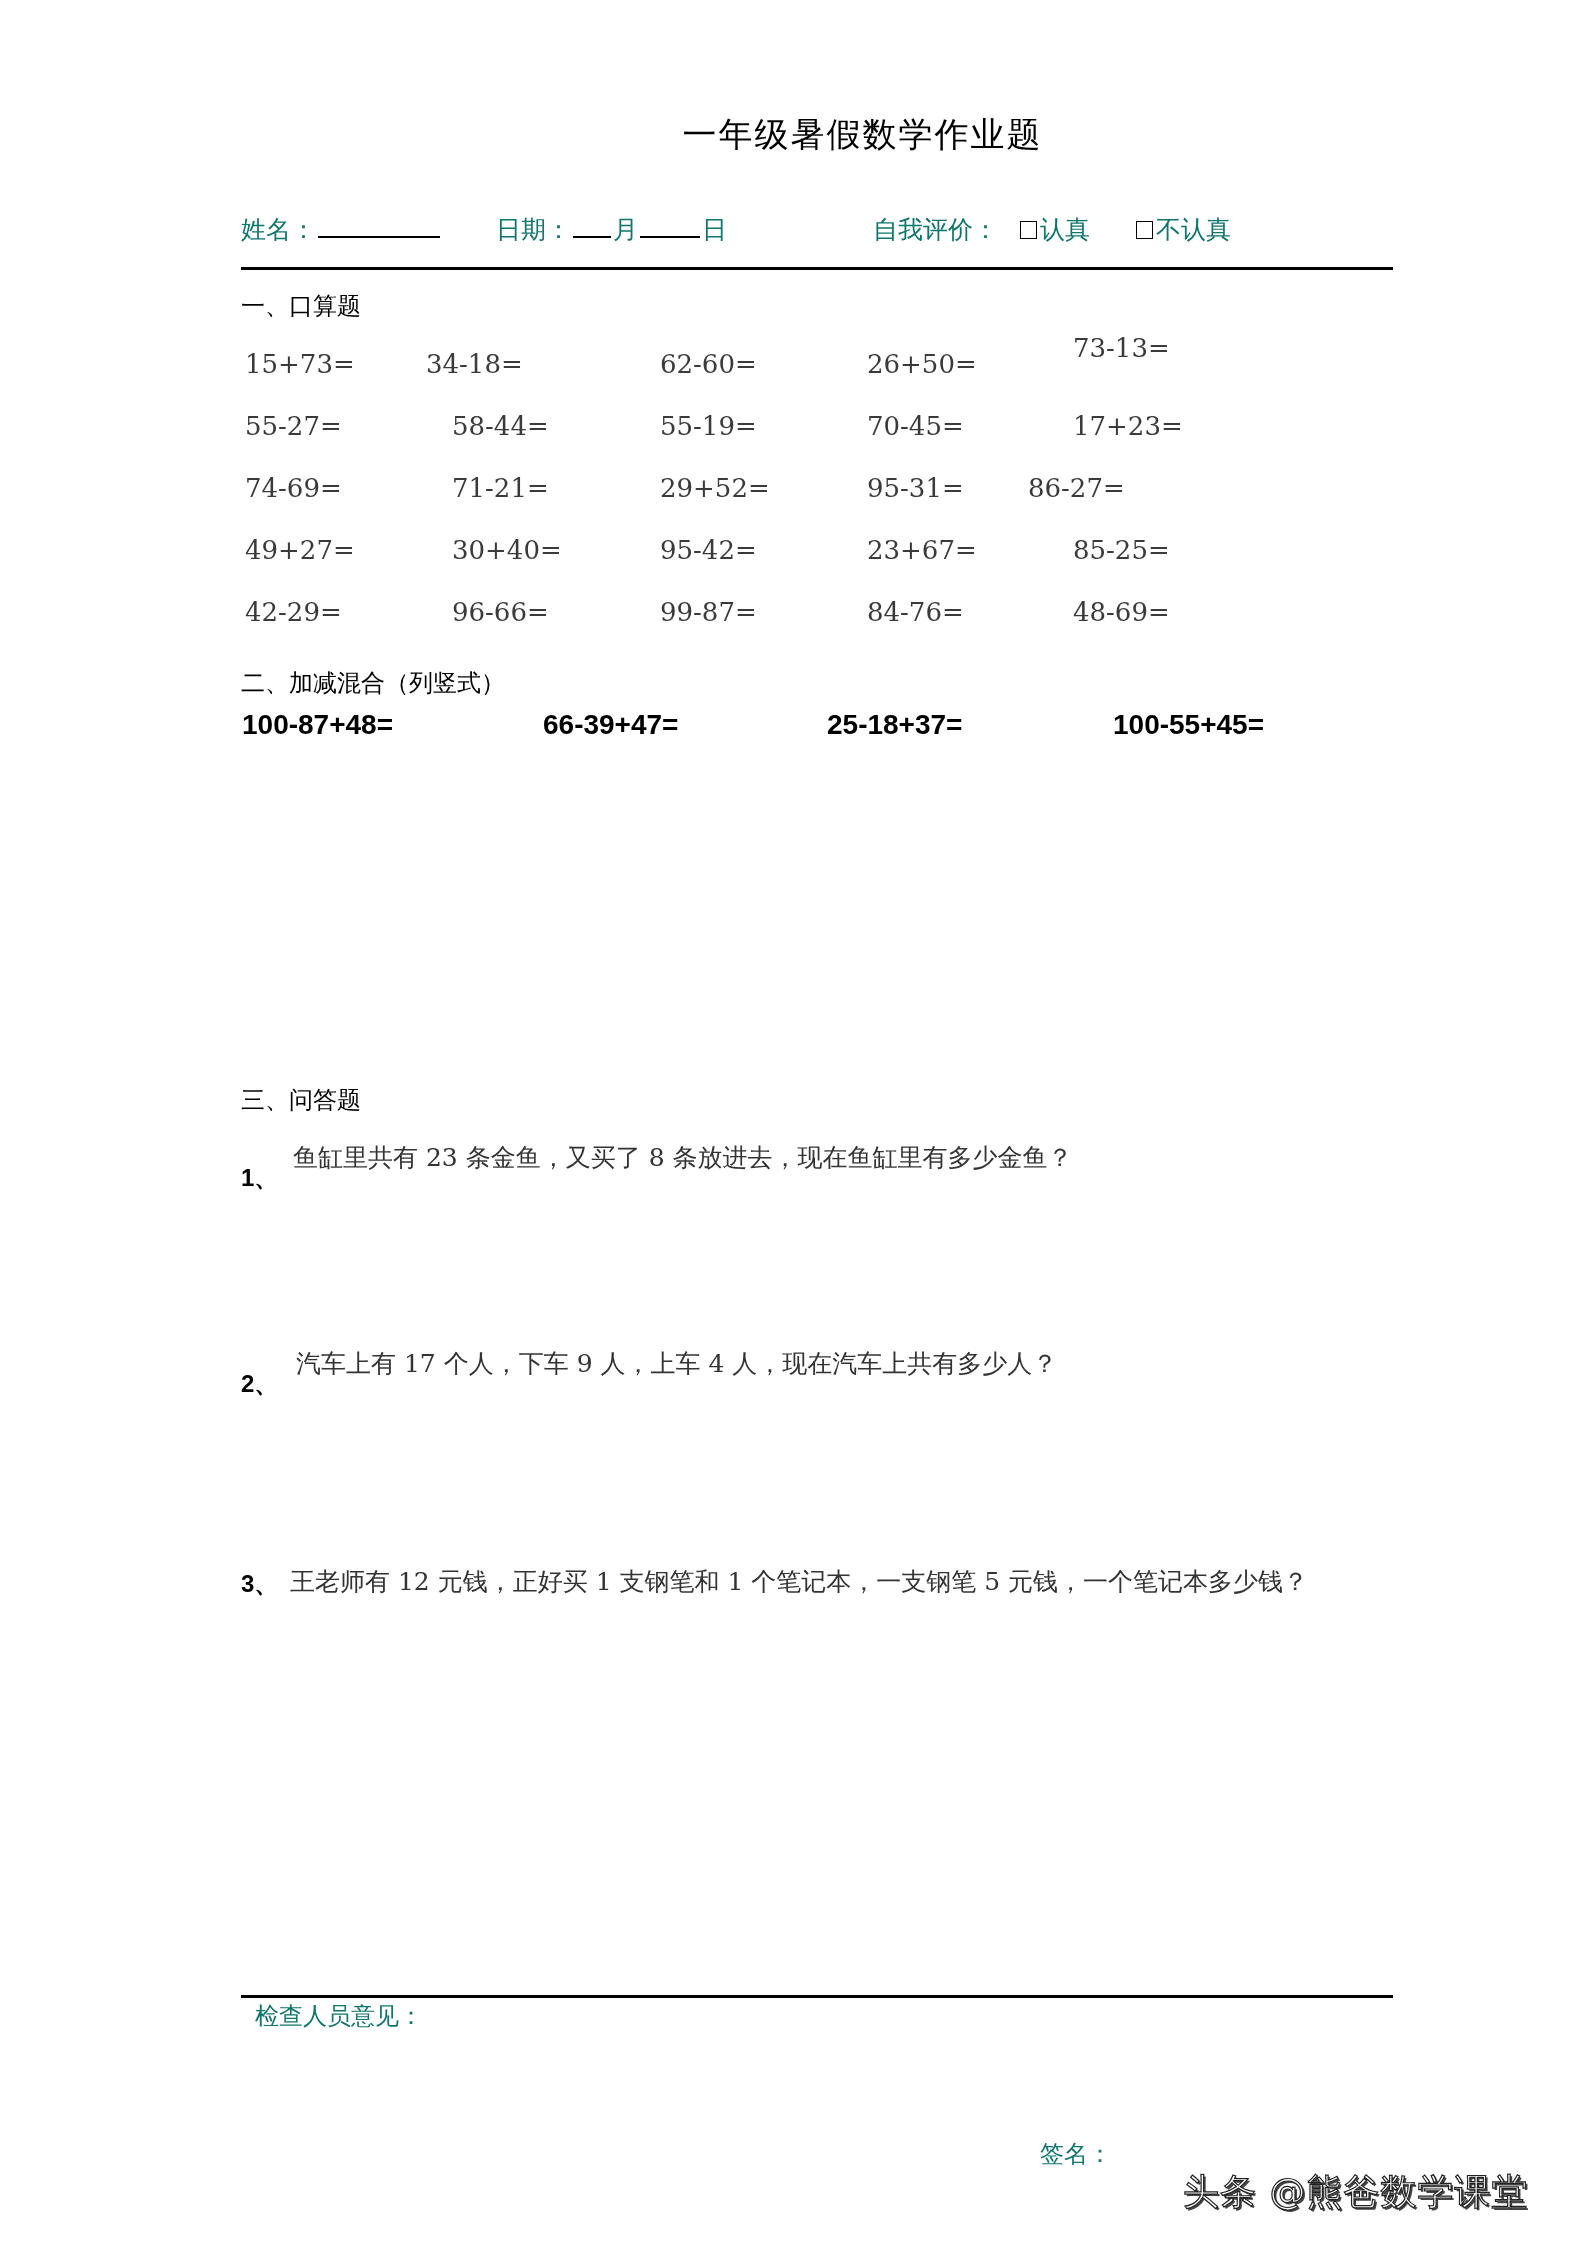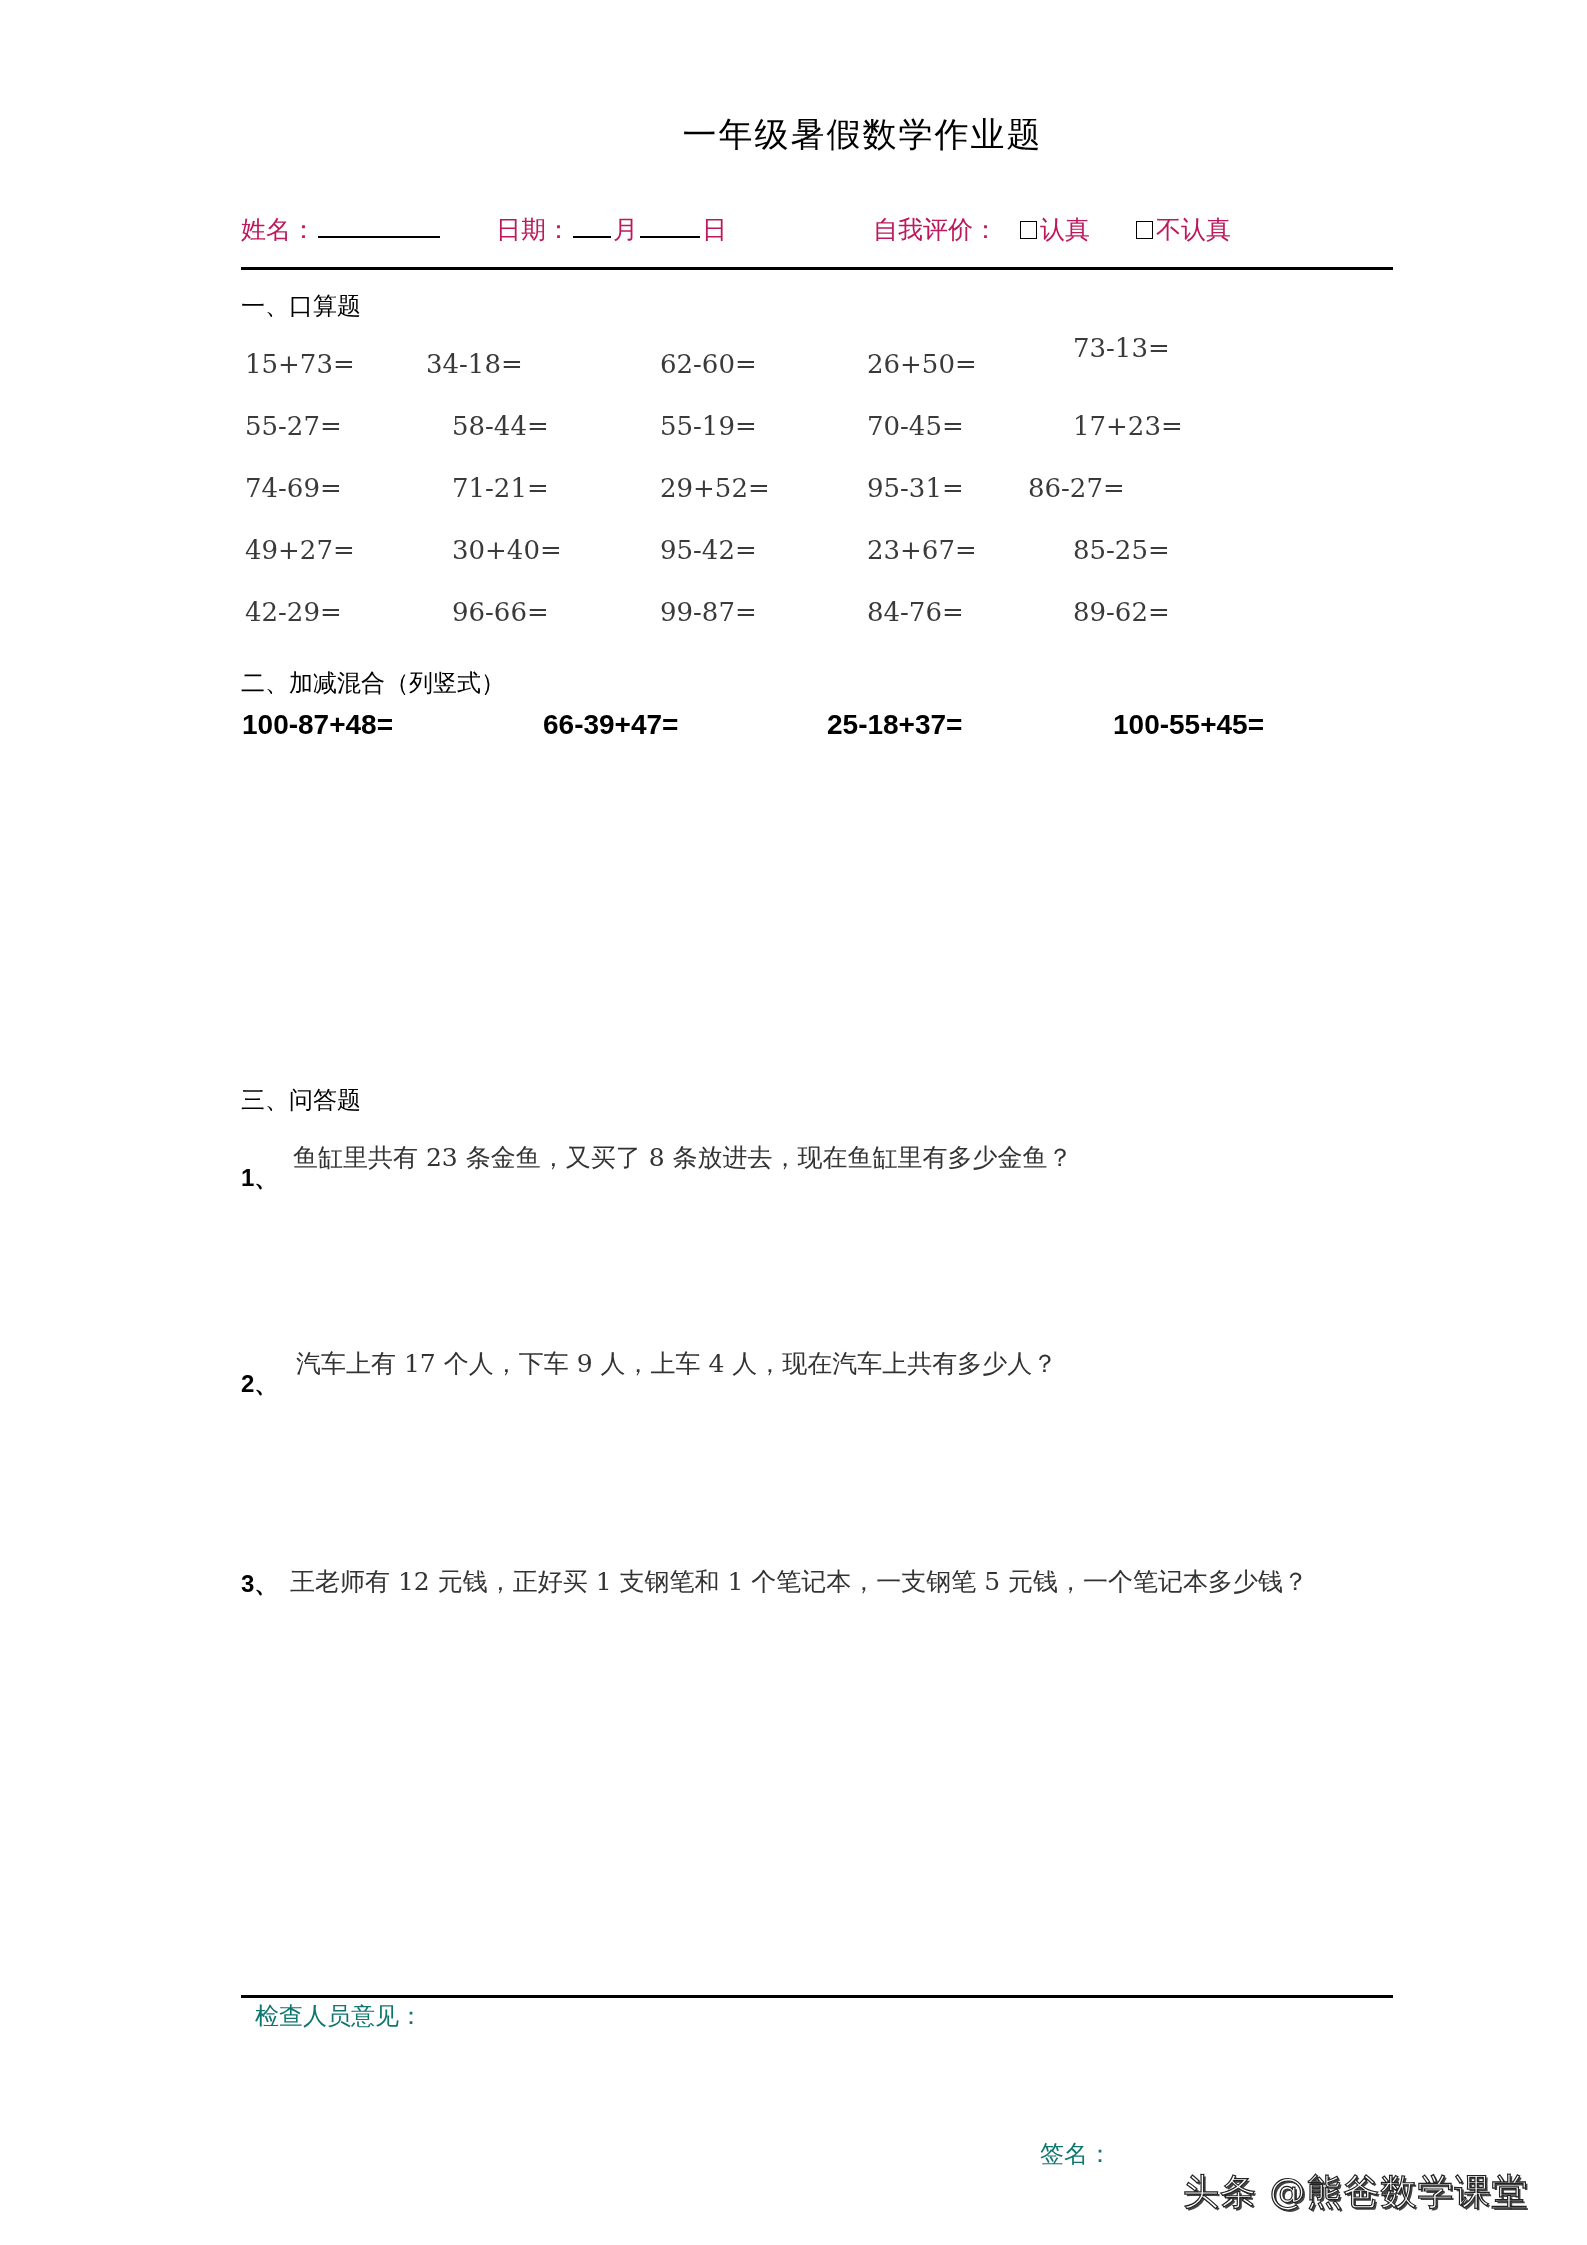--- a/index.html
+++ b/index.html
@@ -1,19 +1,19 @@
 <!DOCTYPE html>
 <html><head>
   <meta charset="utf-8">
   <style>
     html, body { margin:0; padding:0; background:#ffffff; }
     body { width:1587px; height:2245px; position:relative; overflow:hidden; color:#000; font-family:"DejaVu Serif", serif; }
     .abs { position:absolute; white-space:nowrap; }
     .title { left:0; width:1725px; top:112px; text-align:center; font-size:34px; font-family:"DejaVu Sans", sans-serif; letter-spacing:2px; }
-    .hdr { top:213px; font-size:25px; font-family:"DejaVu Sans", sans-serif; color:#be185d; }
+    .hdr { top:213px; font-size:25px; font-family:"DejaVu Sans", sans-serif; color:#0f766e; }
     .blank { display:inline-block; border-bottom:2px solid #000; height:22px; vertical-align:baseline; margin:0 2px; }
     .chk { display:inline-block; width:15px; height:16px; border:1px solid #000; margin-right:3px; vertical-align:-1px; }
     .rule { position:absolute; left:241px; width:1152px; height:3px; background:#000; }
     .sec { font-size:24px; font-family:"DejaVu Serif", serif; }
     .oral { font-size:26px; color:#3a3a3a; font-family:"DejaVu Serif", serif; }
     .mix { font-size:28px; font-weight:bold; font-family:"Liberation Sans", sans-serif; }
     .qnum { font-size:24px; font-weight:bold; font-family:"Liberation Sans", sans-serif; }
     .qtext { font-size:25px; color:#333; font-family:"DejaVu Serif", serif; }
     .foot { font-size:24px; font-family:"DejaVu Sans", sans-serif; color:#0f766e; }
     .wm { font-size:36px; font-family:"DejaVu Sans", sans-serif; color:#fff; -webkit-text-stroke:1.2px #222; text-shadow:2px 2px 0 #444; letter-spacing:1px; }
@@ -64,21 +64,21 @@
     <div class="abs oral" style="left:245px; top:535px;">49+27=</div>
     <div class="abs oral" style="left:452px; top:535px;">30+40=</div>
     <div class="abs oral" style="left:660px; top:535px;text-align:right;">95-42=</div>
     <div class="abs oral" style="left:867px; top:535px;">23+67=</div>
     <div class="abs oral" style="left:1073px; top:535px;">85-25=</div>
 
     <div class="abs oral" style="left:245px; top:597px;">42-29=</div>
     <div class="abs oral" style="left:452px; top:597px;">96-66=</div>
     <div class="abs oral" style="left:660px; top:597px;">99-87=</div>
     <div class="abs oral" style="left:867px; top:597px;">84-76=</div>
-    <div class="abs oral" style="left:1073px; top:597px;">89-62=</div>
+    <div class="abs oral" style="left:1073px; top:597px;">48-69=</div>
   </div>
 
   <div class="abs sec" style="left:241px; top:667px;">二、加减混合（列竖式）</div>
   <div>
     <div class="abs mix" style="left:242px; top:709px;">100-87+48=</div>
     <div class="abs mix" style="left:543px; top:709px;">66-39+47=</div>
     <div class="abs mix" style="left:827px; top:709px;">25-18+37=</div>
     <div class="abs mix" style="left:1113px; top:709px;">100-55+45=</div>
   </div>
 

